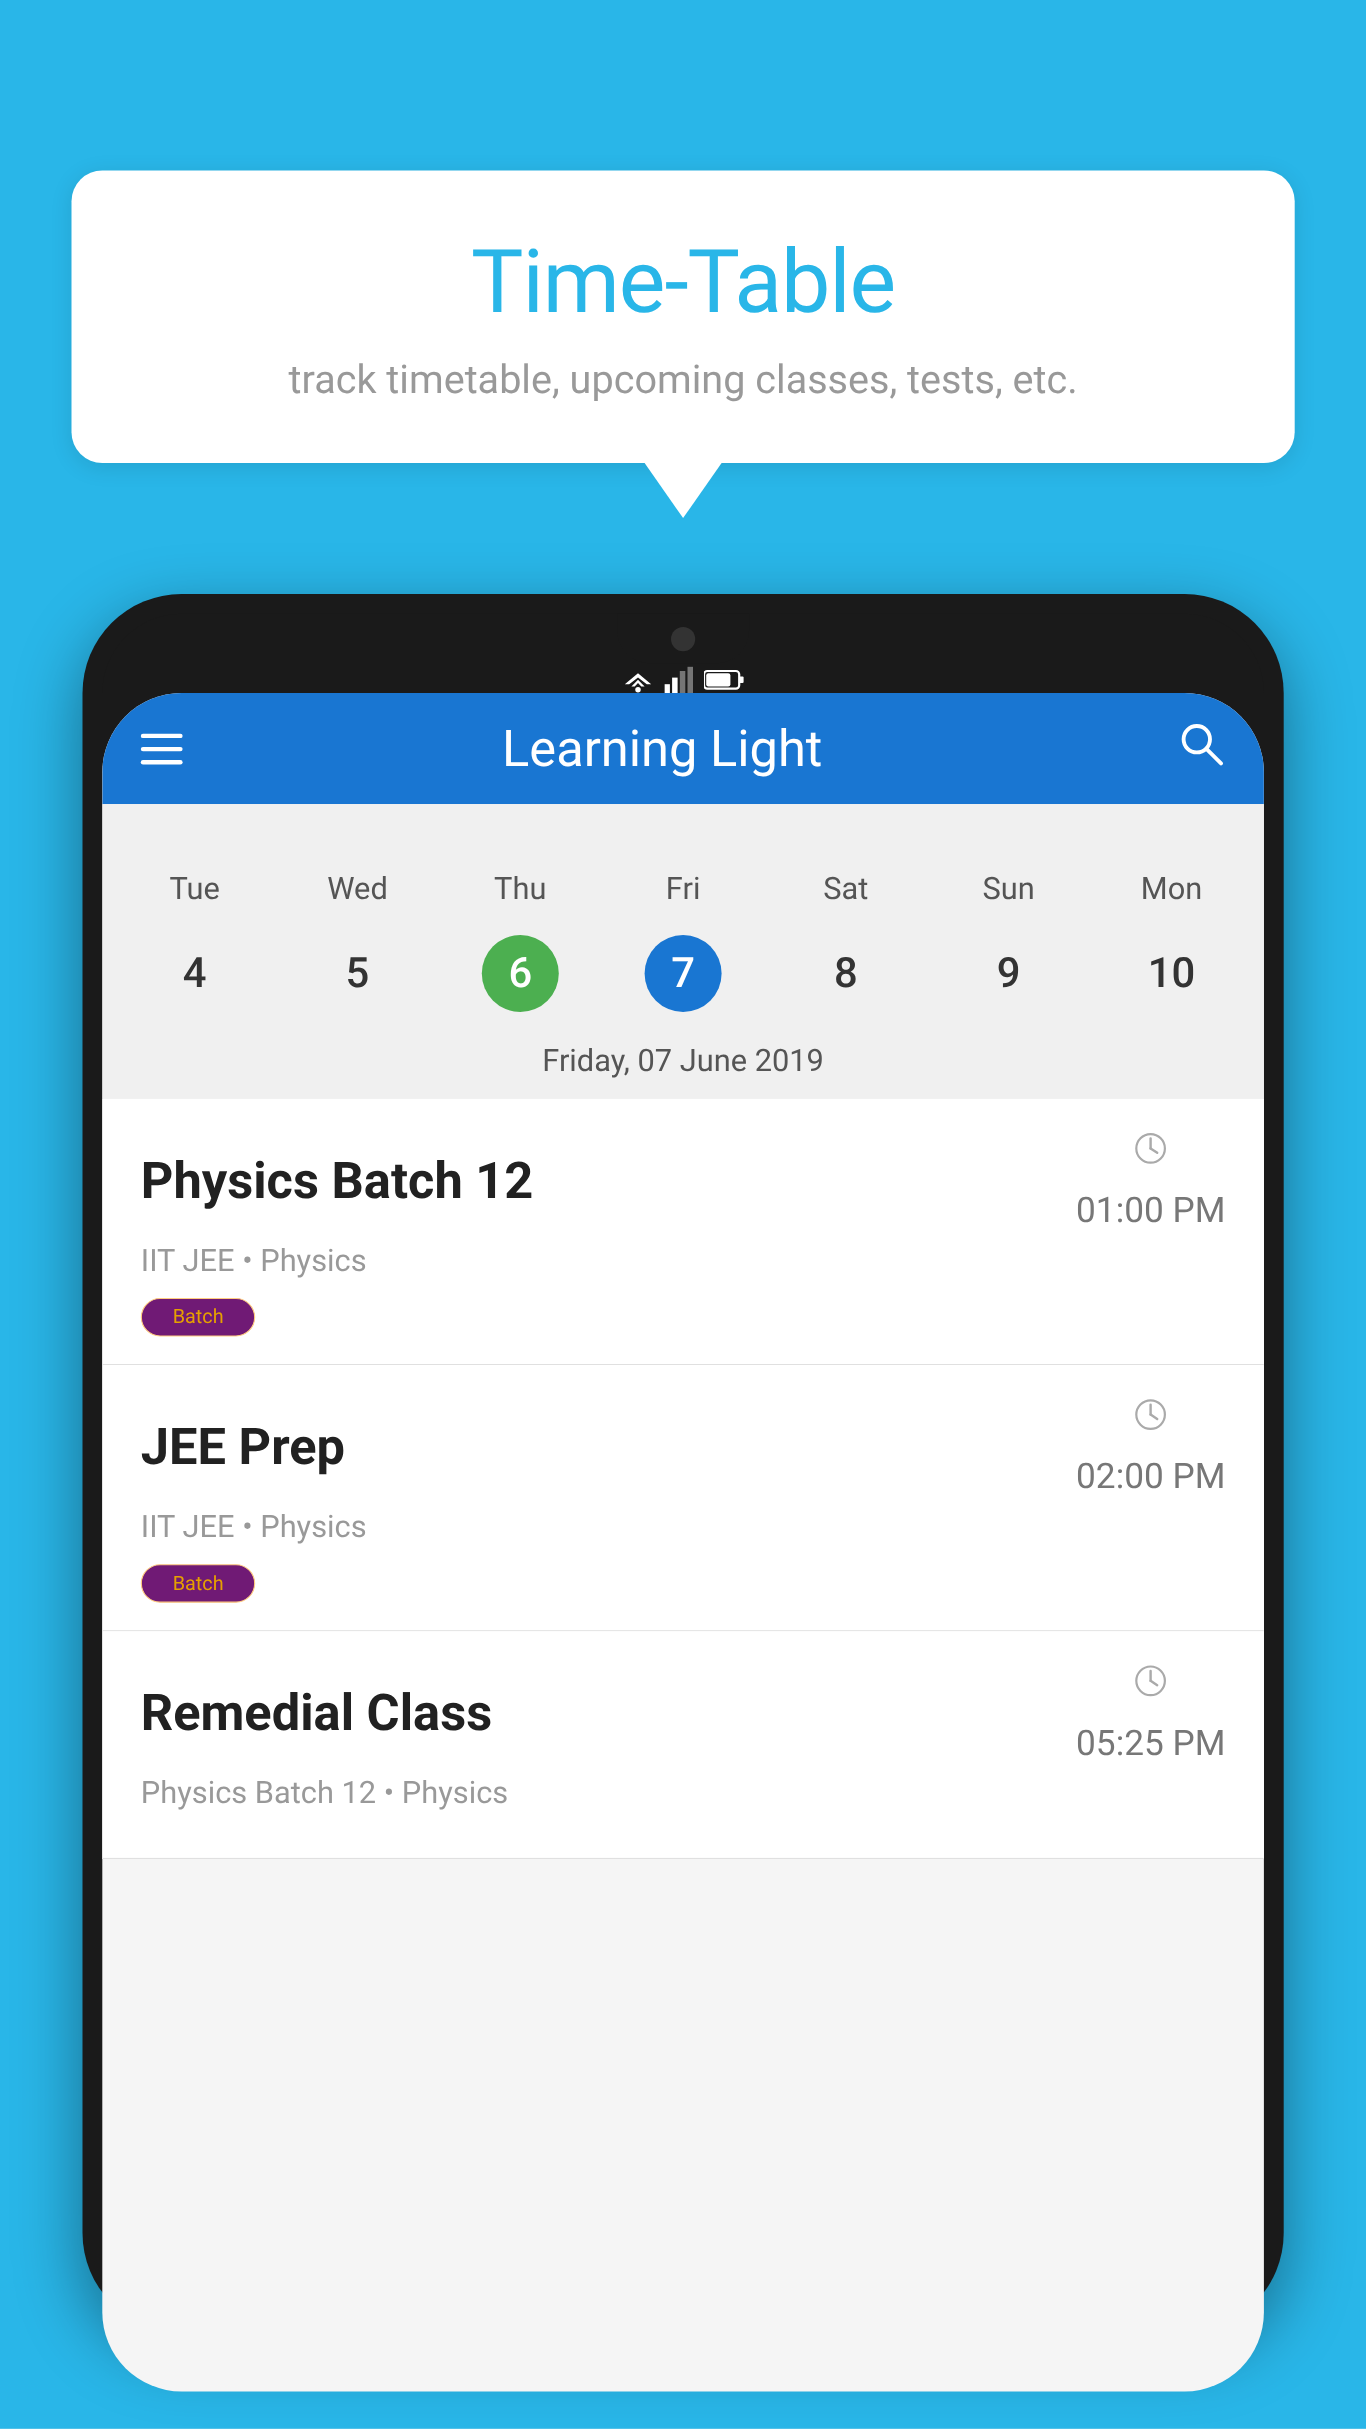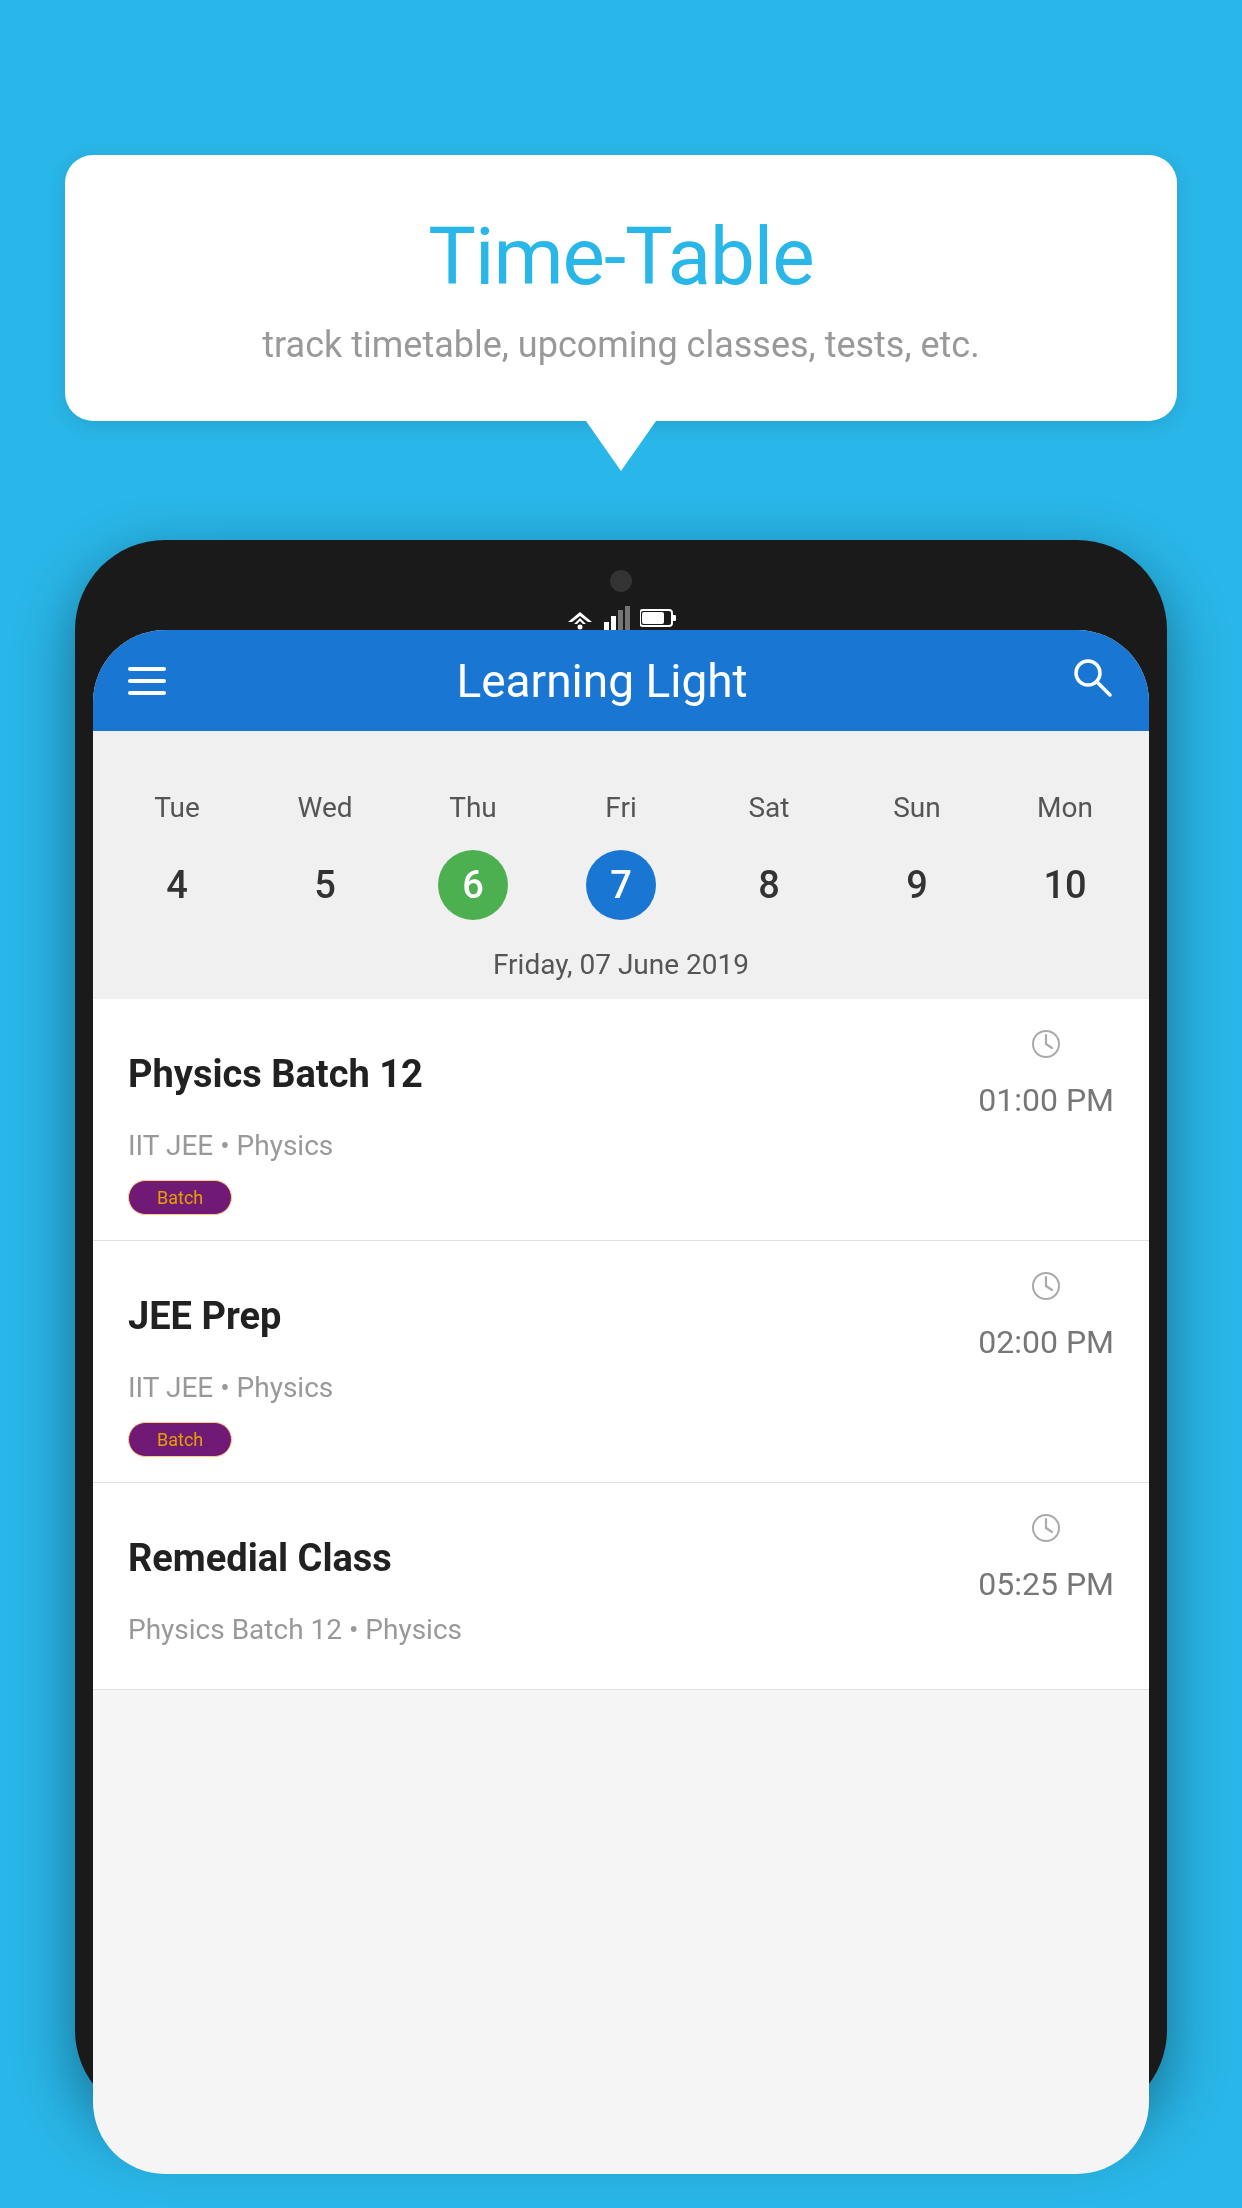--- a/index.html
+++ b/index.html
@@ -253,21 +253,21 @@
     }
 
     .class-item-top {
       display: flex;
       align-items: center;
       justify-content: space-between;
       margin-bottom: 10px;
     }
 
     .class-name {
-      font-size: 38px;
+      font-size: 46px;
       font-weight: 700;
       color: #212121;
     }
 
     .class-time {
       display: flex;
       align-items: center;
       gap: 22px;
       color: #777;
       font-size: 32px;

